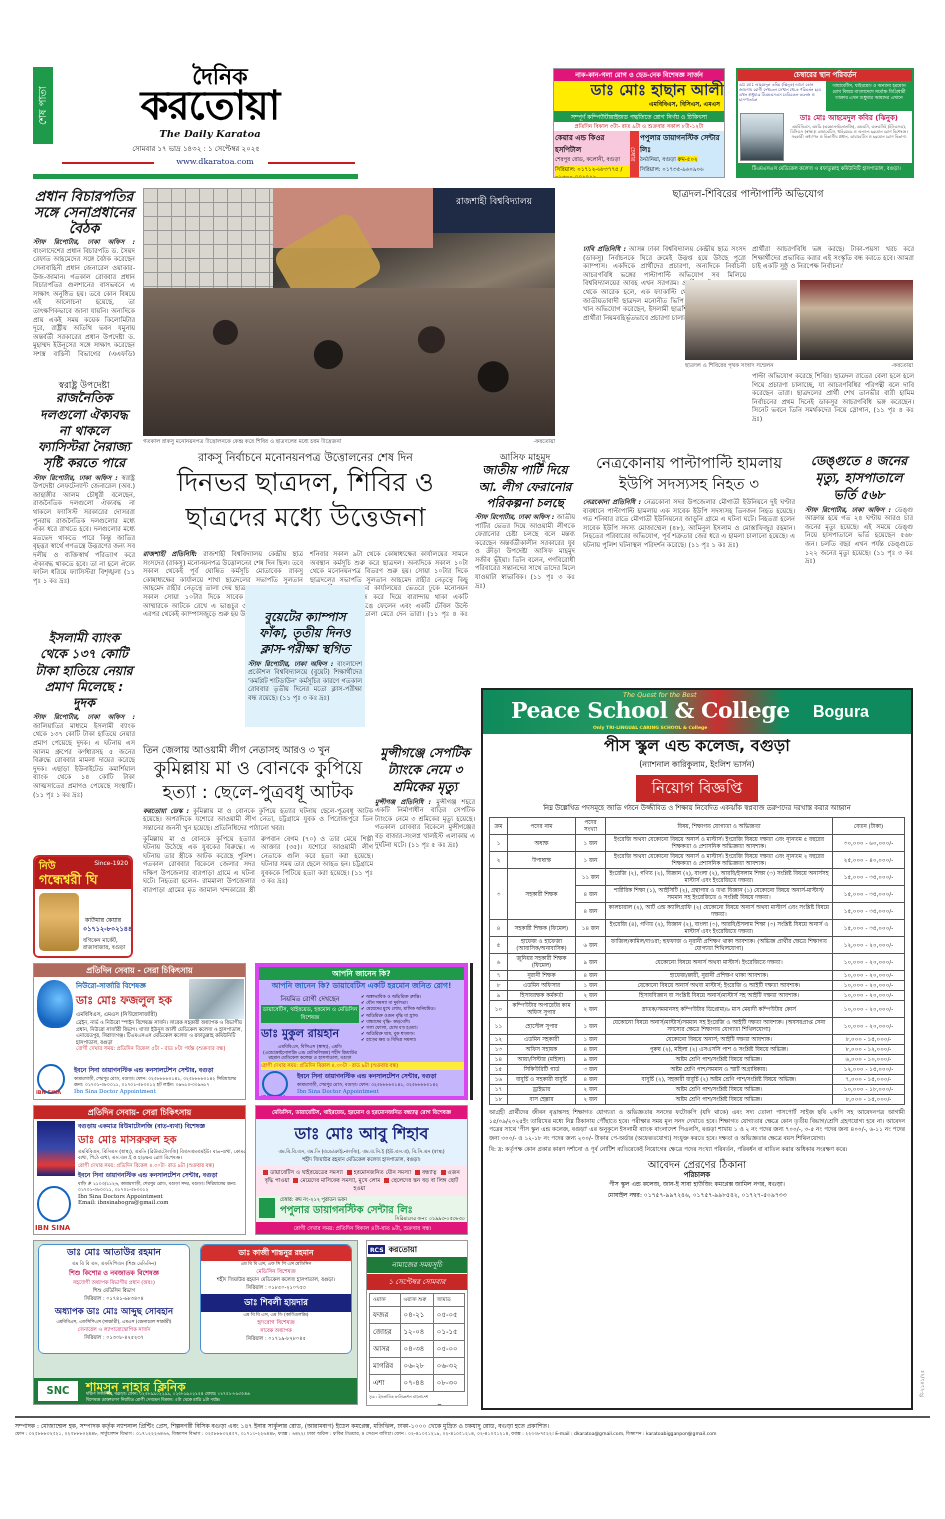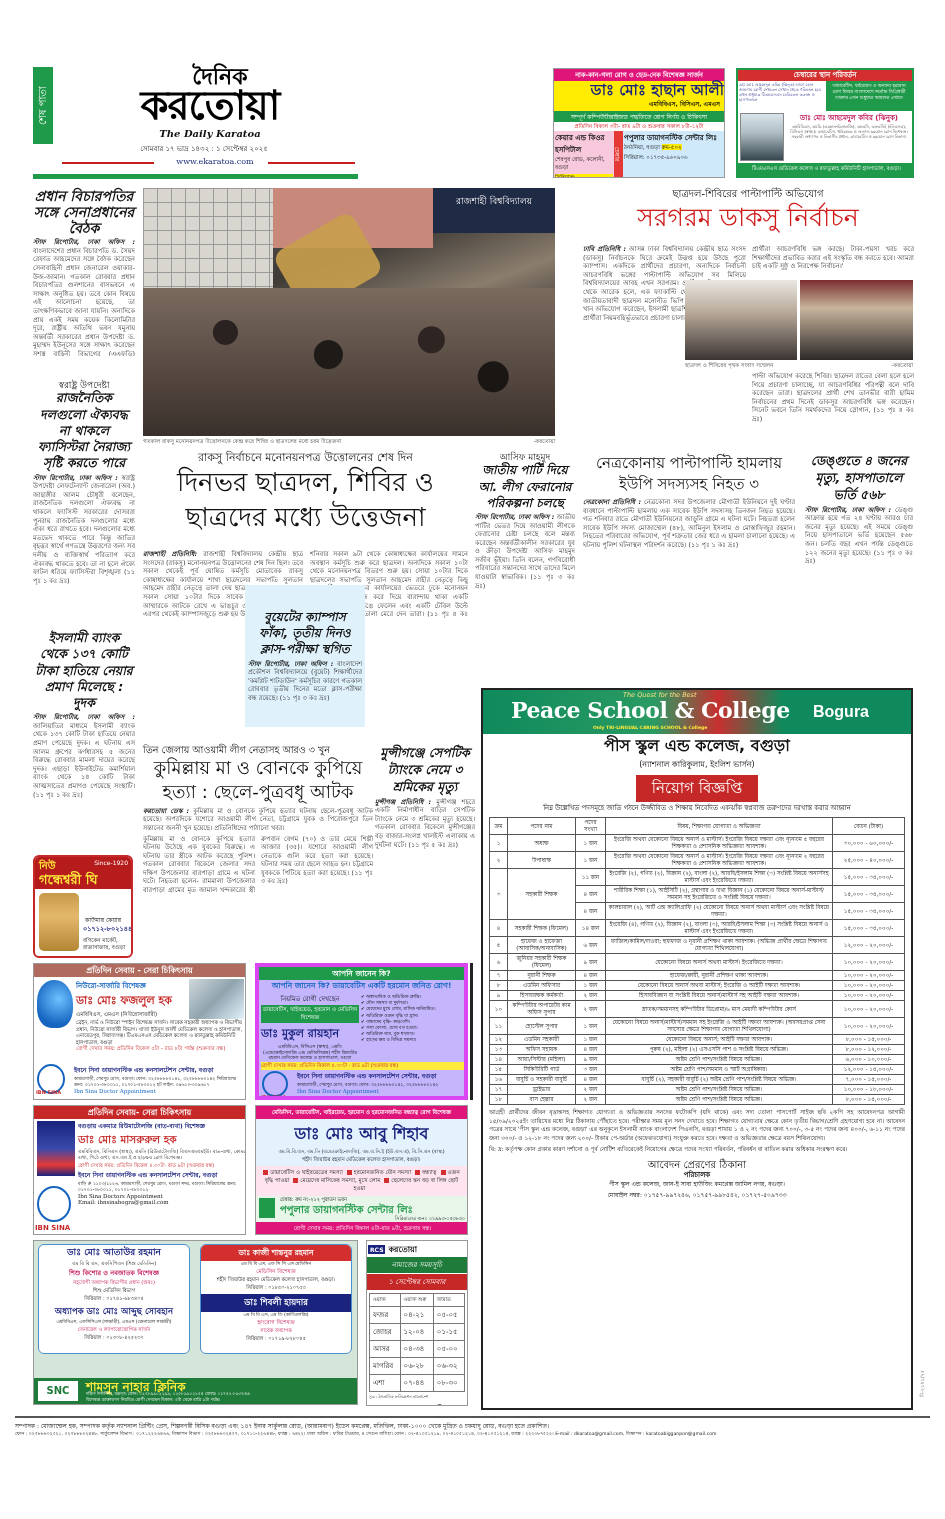--- a/index.html
+++ b/index.html
@@ -19,37 +19,37 @@
   .adhead { color: #fff; text-align: center; font-weight: bold; }
 </style>
 </head>
 <body>
 
 <div class="abs" style="left:0;top:0;width:945px;height:180px;">
   <div class="abs" style="left:33px;top:67px;width:20px;height:77px;background:#1f9a4a;color:#fff;font-size:10px;writing-mode:vertical-rl;transform:rotate(180deg);text-align:center;line-height:20px;">শেষ পাতা</div>
   <div class="abs head serif" style="left:160px;top:64px;width:120px;font-size:22px;color:#000;">দৈনিক</div>
   <div class="abs head" style="left:70px;top:82px;width:280px;font-size:40px;font-weight:900;color:#000;letter-spacing:-1px;">করতোয়া</div>
   <div class="abs head serif" style="left:120px;top:128px;width:180px;font-size:10px;font-style:italic;">The Daily Karatoa</div>
-  <div class="abs" style="left:104px;top:143px;width:200px;font-size:7px;text-align:center;color:#222;">সোমবার ১৭ ভাদ্র ১৪৩২ : ১ সেপ্টেম্বর ২০২৫</div>
+  <div class="abs" style="left:96px;top:143px;width:200px;font-size:7px;text-align:center;color:#222;">সোমবার ১৭ ভাদ্র ১৪৩২ : ১ সেপ্টেম্বর ২০২৫</div>
   <div class="abs" style="left:62px;top:162px;width:92px;height:2px;background:#c91c1c;"></div>
-  <a class="abs serif" style="left:165px;top:157px;width:100px;font-size:8px;text-align:center;color:#1b2f7a;text-decoration:none;">www.ekaratoa.com</a>
+  <a class="abs serif" style="left:165px;top:157px;width:100px;font-size:8px;text-align:center;color:#1b2f7a;text-decoration:none;">www.dkaratoa.com</a>
   <div class="abs" style="left:268px;top:162px;width:87px;height:2px;background:#c91c1c;"></div>
   <div class="abs" style="left:33px;top:174px;width:325px;height:5px;background:#1f9a4a;"></div>
 
 
   <div class="abs" style="left:553px;top:68px;width:172px;height:110px;border:1px solid #999;overflow:hidden;background:#fff;">
     <div style="background:#e0157a;color:#fff;font-size:6.5px;text-align:center;height:12px;line-height:12px;font-weight:bold;">নাক-কান-গলা রোগ ও হেড-নেক বিশেষজ্ঞ সার্জন</div>
     <div style="background:#ffec00;height:30px;">
       <div style="font-size:15px;font-weight:bold;color:#1a237e;text-align:right;line-height:18px;">ডাঃ মোঃ হাছান আলী</div>
       <div style="font-size:6px;font-weight:bold;text-align:right;padding-right:4px;">এমবিবিএস, বিসিএস, এমএস</div>
     </div>
     <div style="background:#1f9a4a;color:#fff;font-size:6px;text-align:center;height:11px;line-height:11px;">সম্পূর্ণ কম্পিউটারাইজড পদ্ধতিতে রোগ নির্ণয় ও চিকিৎসা</div>
     <div style="font-size:5.5px;color:#c00;text-align:center;height:9px;line-height:9px;">প্রতিদিন বিকাল ৩টা- রাত ৯টা ও শুক্রবার সকাল ৮টা-১২টা</div>
     <div style="display:flex;height:47px;">
-      <div style="width:60px;background:#f8c8dc;padding:1px;">
+      <div style="width:76px;background:#f8c8dc;padding:1px;">
         <div style="font-size:7px;font-weight:bold;">কেয়ার এন্ড কিওর হসপিটাল</div>
         <div style="font-size:5.5px;">শেরপুর রোড, কলোনী, বগুড়া</div>
         <div style="font-size:5.5px;background:#ffec00;margin-top:2px;">সিরিয়াল: ০১৭১২-৬৮৩৭৭৫ / ০১৩০০-৪৪২৪২২</div>
       </div>
       <div style="width:9px;background:#e53935;color:#fff;font-size:6px;writing-mode:vertical-rl;text-align:center;">চেম্বার</div>
       <div style="flex:1;background:#cfe9fb;padding:1px;">
         <div style="font-size:7px;font-weight:bold;">পপুলার ডায়াগনস্টিক সেন্টার লিঃ</div>
         <div style="font-size:5.5px;"><span>ঠনঠনিয়া, বগুড়া</span> <span style="background:#ffec00;">রুম-৫০২</span></div>
         <div style="font-size:5.5px;margin-top:2px;">সিরিয়াল: ০১৭৩৫-৯৬০৯০৬</div>
       </div>
@@ -140,21 +140,20 @@
   <div class="txt" style="height:132px;column-count:2;column-gap:6px;margin-top:2px;">কুমিল্লায় মা ও বোনকে কুপিয়ে হত্যার ঘটনায় উঠেছে এক যুবকের বিরুদ্ধে। এ ঘটনায় তার স্ত্রীকে আটক করেছে পুলিশ। গতকাল রোববার বিকেলে জেলার সদর দক্ষিণ উপজেলার বারপাড়া গ্রামে এ ঘটনা ঘটে। নিহতরা হলেন- রামমালা উপজেলার বারপাড়া গ্রামের মৃত জামাল খন্দকারের স্ত্রী রুপবান বেগম (৭০) ও তার মেয়ে শিল্পী আক্তার (৩৫)। যশোরে আওয়ামী লীগ নেতাকে গুলি করে হত্যা করা হয়েছে। ঘটনার সময় তার ছেলে আহত হন। চট্টগ্রামে যুবককে পিটিয়ে হত্যা করা হয়েছে। <span>(১১ পৃঃ ৩ কঃ দ্রঃ)</span></div>
 </div>
 
 <div class="abs" style="left:375px;top:745px;width:100px;">
   <div class="head" style="font-size:12.5px;font-style:italic;line-height:1.35;">মুন্সীগঞ্জে সেপটিক ট্যাংকে নেমে ৩ শ্রমিকের মৃত্যু</div>
   <div class="txt" style="height:140px;margin-top:2px;"><span class="byline">মুন্সীগঞ্জ প্রতিনিধি :</span> <span>মুন্সীগঞ্জ শহরে একটি নির্মাণাধীন বাড়ির সেপটিক ট্যাংকে নেমে ৩ শ্রমিকের মৃত্যু হয়েছে। গতকাল রোববার বিকেলে মুন্সীগঞ্জের বড় বাজার-সংলগ্ন খালইস্ট এলাকায় এ দুর্ঘটনা ঘটে।</span> <span>(১১ পৃঃ ৫ কঃ দ্রঃ)</span></div>
 </div>
 
 <div class="abs" style="left:583px;top:188px;width:330px;">
   <div class="head" style="font-size:10px;font-weight:normal;">ছাত্রদল-শিবিরের পাল্টাপাল্টি অভিযোগ</div>
-  <div class="head" style="font-size:25px;font-weight:normal;color:#d11b1b;line-height:1.4;">সরগরম ডাকসু নির্বাচন</div>
 </div>
 <div class="abs txt" style="left:583px;top:245px;width:163px;height:200px;">
   <span class="byline">ঢাবি প্রতিনিধি :</span> <span>আসন্ন ঢাকা বিশ্ববিদ্যালয় কেন্দ্রীয় ছাত্র সংসদ (ডাকসু) নির্বাচনকে ঘিরে ক্রমেই উত্তপ্ত হয়ে উঠছে পুরো ক্যাম্পাস। একদিকে প্রার্থীদের প্রচারণা, অন্যদিকে নির্বাচনী আচরণবিধি ভঙ্গের পাল্টাপাল্টি অভিযোগ সব মিলিয়ে বিশ্ববিদ্যালয়ের আবহ এখন সরগরম। প্রার্থীরা ছুটছেন এক হল থেকে আরেক হলে, এক ফ্যাকাল্টি থেকে অন্য ফ্যাকাল্টিতে।</span> জাতীয়তাবাদী ছাত্রদল মনোনীত ভিপি প্রার্থী আবিদুল ইসলাম খান অভিযোগ করেছেন, ইসলামী ছাত্রশিবির সমর্থিত প্যানেলের প্রার্থীরা নিয়মবহির্ভূতভাবে প্রচারণা চালাচ্ছে।
 </div>
 <div class="abs txt" style="left:752px;top:245px;width:162px;height:32px;">
   <span>প্রার্থীরা আচরণবিধি ভঙ্গ করছে। টাকা-পয়সা খরচ করে শিক্ষার্থীদের প্রভাবিত করার এই সংস্কৃতি বন্ধ করতে হবে। আমরা চাই একটি সুষ্ঠু ও নিরপেক্ষ নির্বাচন।'</span>
 </div>
 <div class="abs photo" style="left:685px;top:280px;width:112px;height:80px;background:linear-gradient(180deg,#eae7e2 0%,#b9aa9a 40%,#3b3534 100%);"></div>
 <div class="abs photo" style="left:800px;top:280px;width:113px;height:80px;background:linear-gradient(180deg,#7b2f2f 0%,#c7b49c 35%,#2c2928 100%);"></div>
 <div class="abs" style="left:685px;top:362px;width:228px;font-size:5.5px;color:#444;display:flex;justify-content:space-between;">

